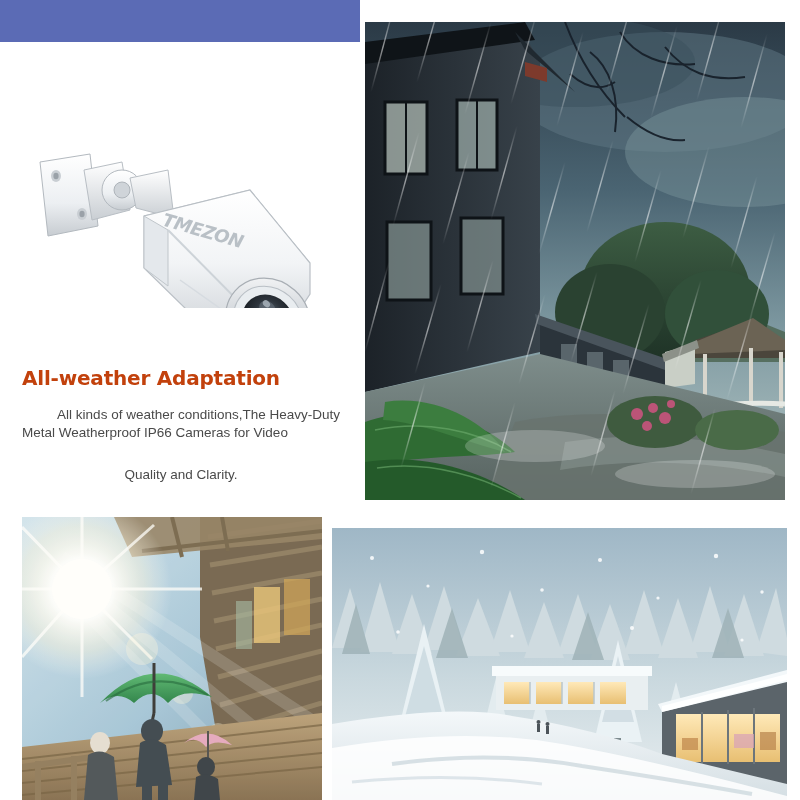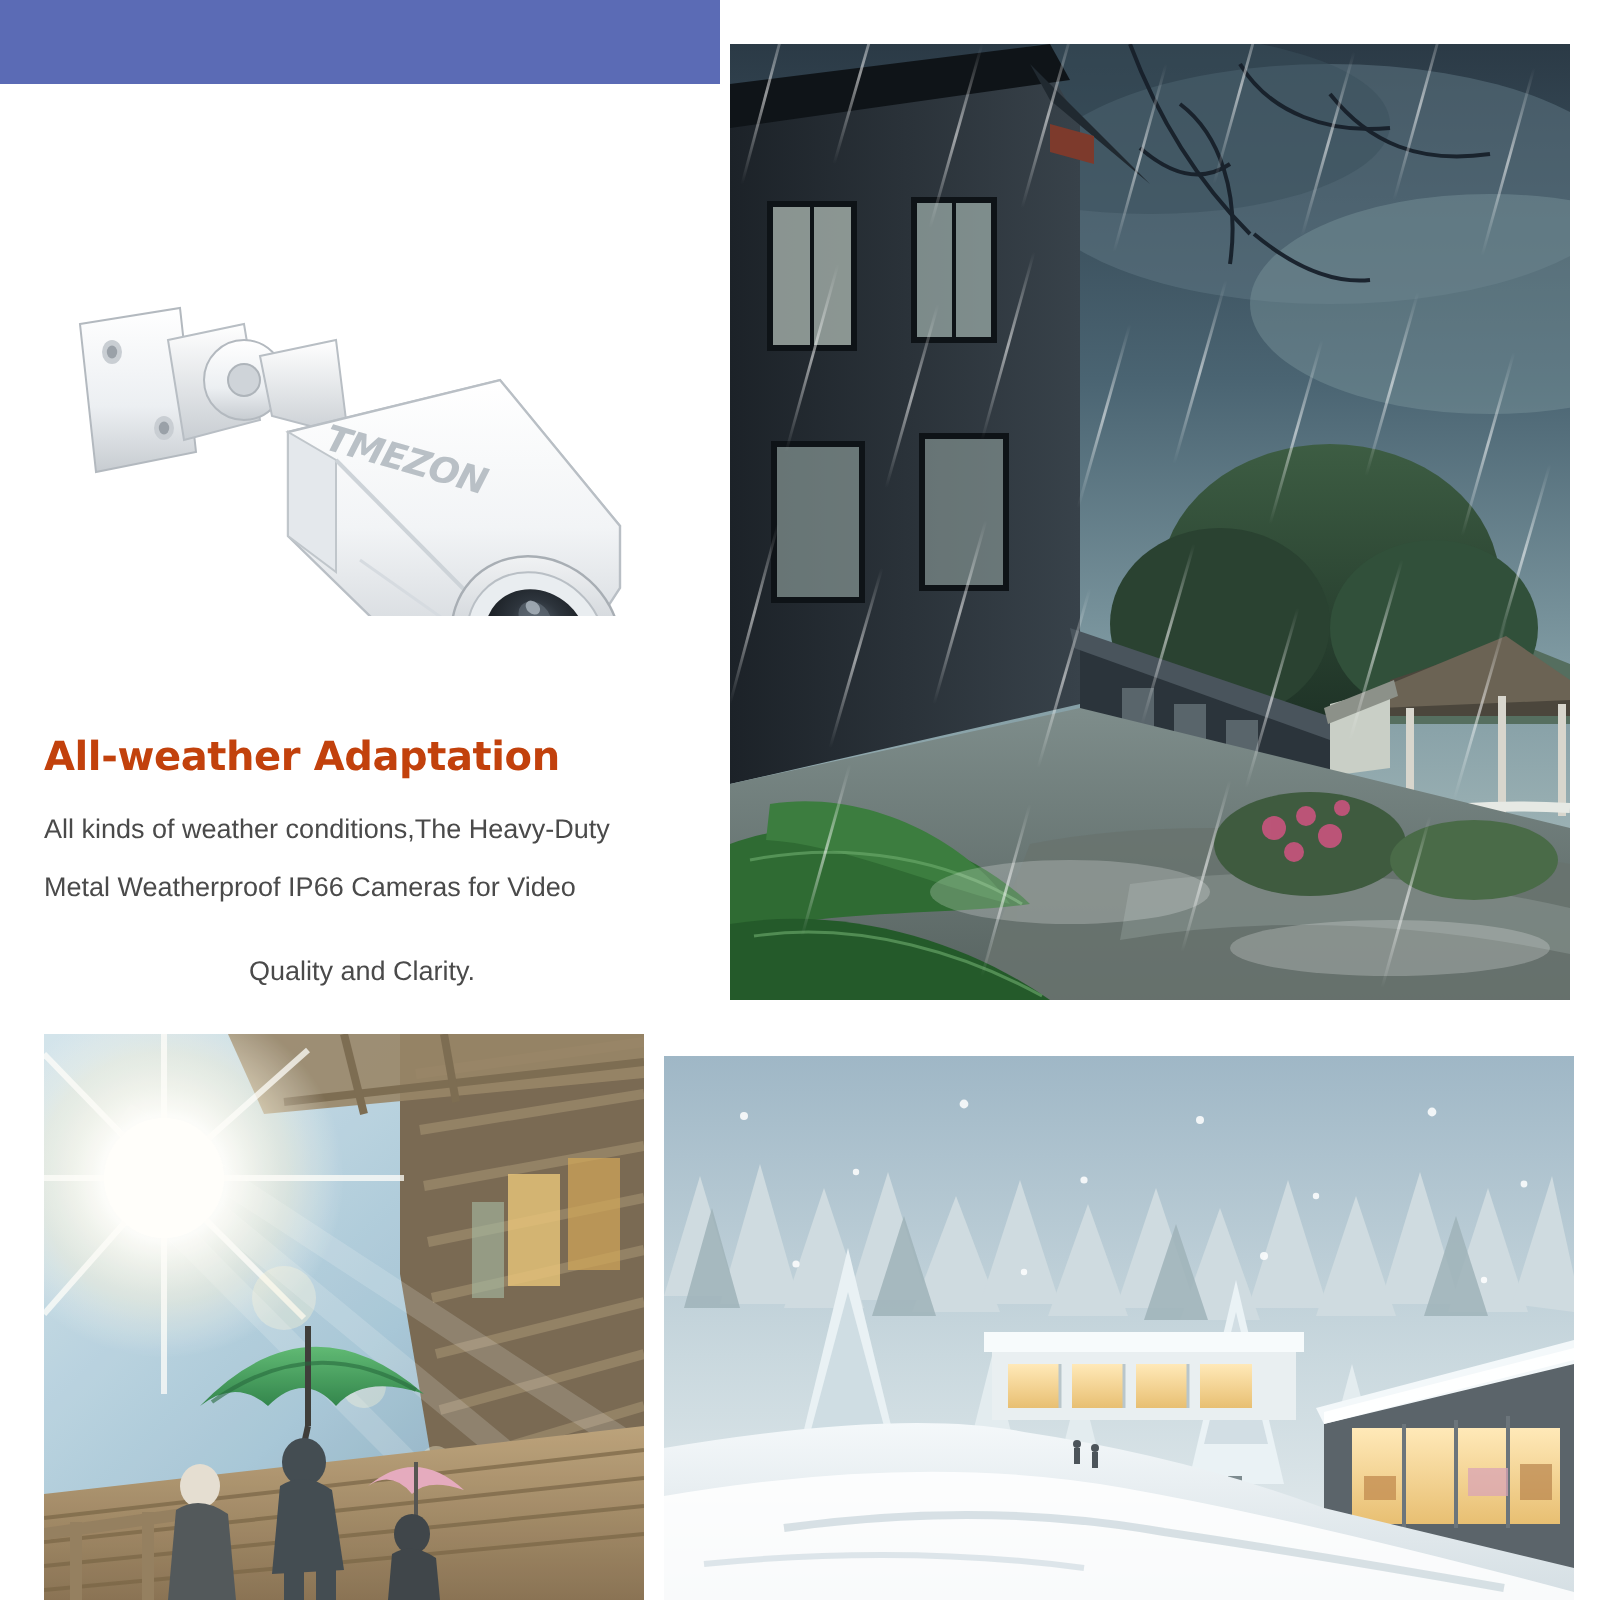--- a/index.html
+++ b/index.html
@@ -75,22 +75,22 @@
     position: absolute;
     left: 22px;
     top: 406px;
     width: 318px;
     font-family: "Liberation Sans", sans-serif;
     font-size: 13.5px;
     line-height: 18px;
     color: #4a4a4a;
     text-align: center;
   }
-  .body-copy .l1 { display: block; text-align: left; }
-  .body-copy .l2 { display: block; text-align: left; margin-top: 11px; }
+  .body-copy .l1 { display: block; text-align: right; }
+  .body-copy .l2 { display: block; text-align: left; }
   .body-copy .l3 { display: block; text-align: center; margin-top: 24px; }
 
   
   .photo {
     position: absolute;
     overflow: hidden;
   }
   #photo-rain {
     left: 365px;
     top: 22px;

